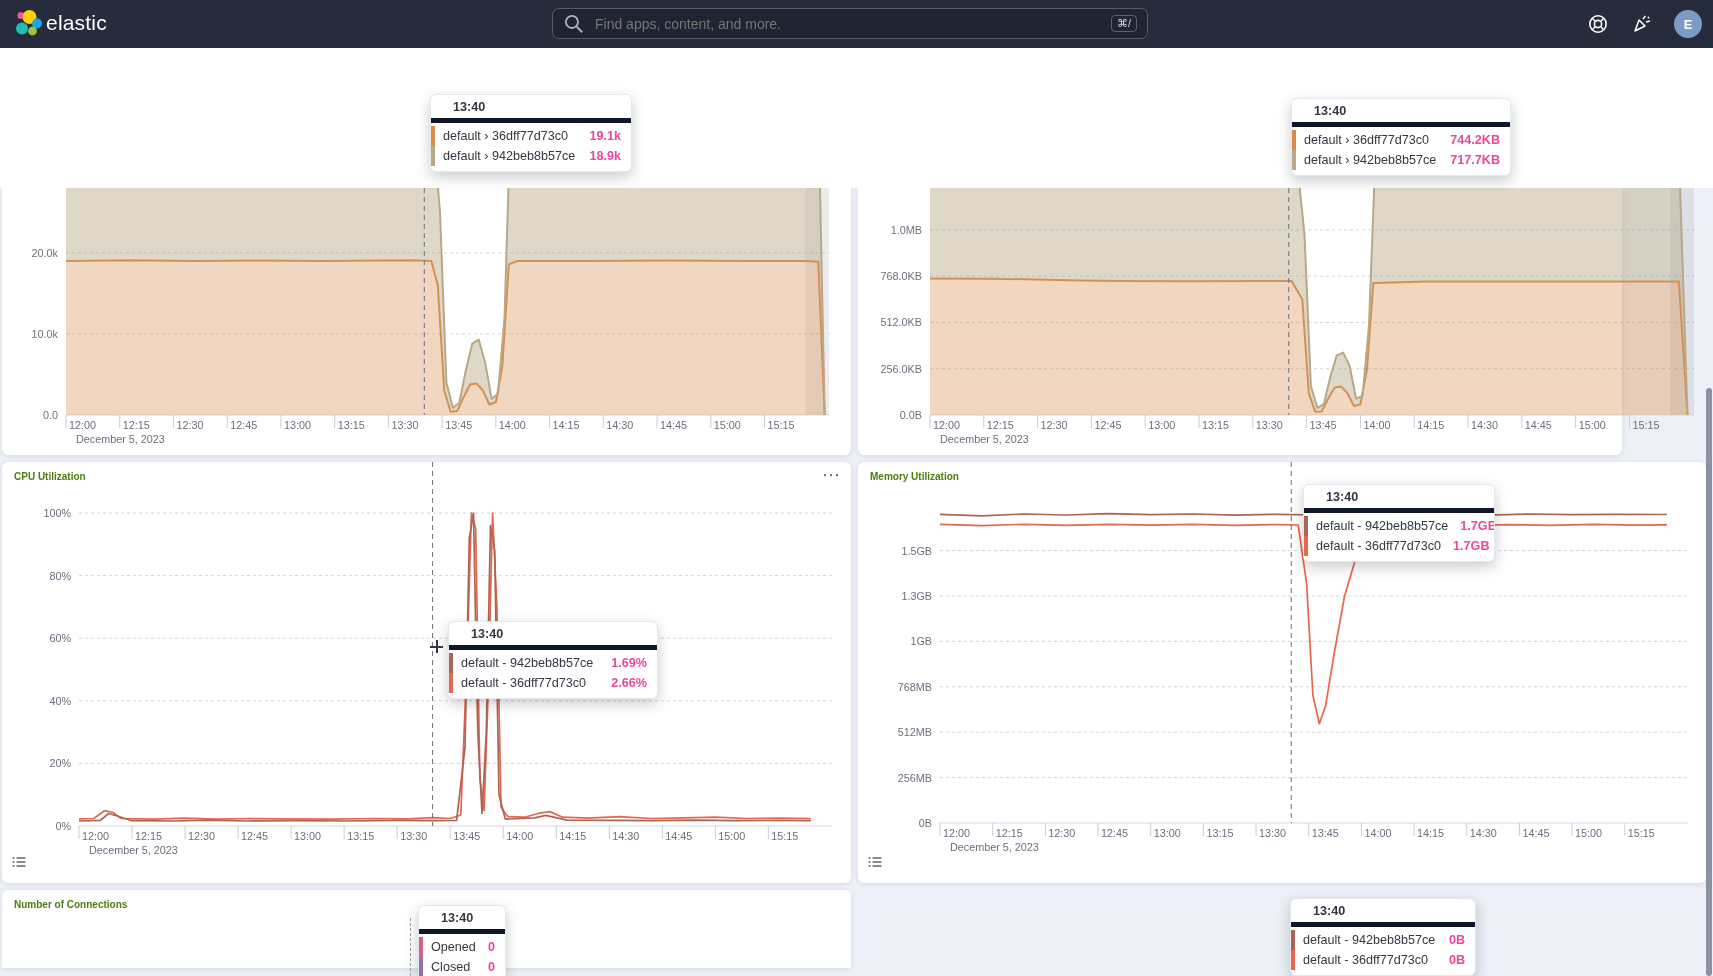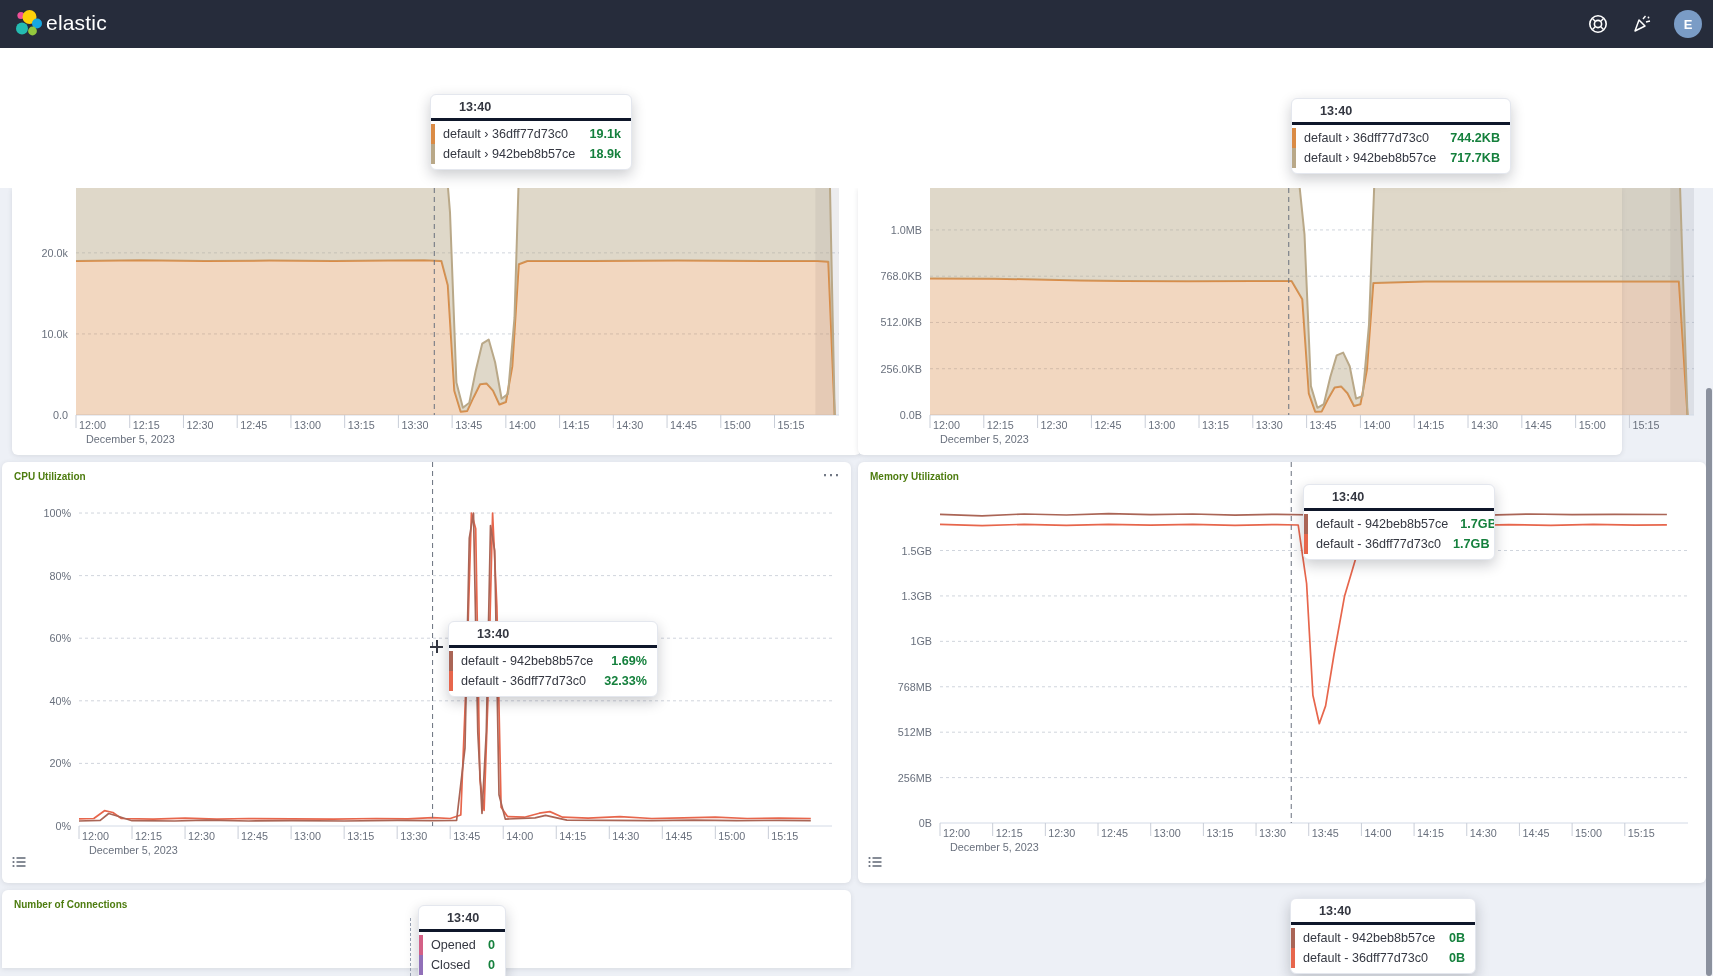--- a/index.html
+++ b/index.html
@@ -50,40 +50,40 @@
          display:flex;align-items:center;padding:0 8px;font-size:12.3px;gap:4px;box-sizing:border-box;}
   #fpill .not{color:#bd271e;font-weight:700;}
   #fpill .field-name{color:#343741;font-weight:600;}
   #fpill .op{color:#00756b;}
   #fpill .val{color:#00756b;background:#edf0f6;border-radius:3px;padding:0 3px;white-space:nowrap;}
   #fpill .sep{color:#00756b;}
   #fpill .x{color:#69707d;font-size:15px;margin-left:6px;cursor:pointer;}
   
   #dash{left:0;top:188px;width:1713px;height:788px;background:#edf0f6;overflow:hidden;}
   .panel{position:absolute;background:#fff;box-shadow:0 1px 5px rgba(52,55,65,.12);}
-  #p1{left:2px;top:0;width:849px;height:267px;border-radius:0 0 6px 6px;margin-left:10px;}
+  #p1{left:2px;top:0;width:849px;height:267px;border-radius:0 0 6px 6px;}
   #p2{left:858px;top:0;width:764px;height:267px;border-radius:0 0 6px 6px;}
   #p3{left:2px;top:274px;width:849px;height:421px;border-radius:6px;}
   #p4{left:858px;top:274px;width:848px;height:421px;border-radius:6px;}
   #p5{left:2px;top:702px;width:849px;height:78px;border-radius:6px 6px 0 0;}
   #p6{left:858px;top:702px;width:848px;height:86px;border-radius:6px 6px 0 0;}
   .ptitle{position:absolute;left:12px;top:9px;font-size:10px;font-weight:700;color:#4d7c0f;}
   .popts{position:absolute;right:10px;top:2px;color:#69707d;font-size:18px;letter-spacing:1px;cursor:pointer;}
   .legend-ic{position:absolute;left:9px;bottom:9px;cursor:pointer;}
   svg.chart{position:absolute;left:0;top:0;}
   svg .axt{font-family:"Liberation Sans","DejaVu Sans",sans-serif;font-size:10.8px;fill:#69707d;}
   .vdash{position:absolute;width:0;border-left:1px dashed #98a2b3;}
   
   .tt{position:absolute;background:#fff;border:1px solid #e4e7ee;border-radius:6px;overflow:hidden;
       box-shadow:0 5px 14px rgba(20,24,35,.22);font-size:12.6px;z-index:30;}
-  .tt .tth{padding:5px 28px 4px;font-weight:700;color:#343741;border-bottom:3px solid #0f172a;}
+  .tt .tth{padding:5px 22px 4px;font-weight:700;color:#343741;border-bottom:5px solid #0f172a;}
   .tt .ttr{display:flex;align-items:center;height:20px;}
   .tt .mark{width:4px;align-self:stretch;flex:0 0 4px;}
   .tt .nm{margin-left:8px;color:#343741;white-space:nowrap;}
-  .tt .vl{margin-left:auto;padding-left:12px;padding-right:10px;font-weight:600;color:#15803d;white-space:nowrap;}
+  .tt .vl{margin-left:auto;padding-left:12px;padding-right:10px;font-weight:600;color:#ec4899;white-space:nowrap;}
   .tt .ttrs{padding:3px 0 5px;}
   #cross-plus{left:430px;top:640px;width:13px;height:13px;z-index:31;}
   #cross-plus:before,#cross-plus:after{content:"";position:absolute;background:#343741;}
   #cross-plus:before{left:6px;top:0;width:1.5px;height:13px;}
   #cross-plus:after{top:6px;left:0;height:1.5px;width:13px;}
   
   #sbthumb{left:1706px;top:388px;width:6px;height:588px;border-radius:3px;background:#8b919e;}
 </style>
 </head>
 <body>
@@ -91,20 +91,28 @@
 <div id="hdr" class="abs">
   <div id="brand" class="abs">
     <svg width="28" height="28" viewBox="0 0 28 28">
       <circle cx="7" cy="6.5" r="3.6" fill="#EF5098"></circle>
       <circle cx="15.5" cy="8" r="7" fill="#FED10A"></circle>
       <circle cx="23" cy="14.5" r="5" fill="#17A8E0"></circle>
       <circle cx="8" cy="19.5" r="6" fill="#24BBB1"></circle>
       <circle cx="18.5" cy="22" r="4.4" fill="#93C83E"></circle>
     </svg>
     <span>elastic</span>
+  </div>
+  <div id="hsearch" class="abs">
+    <svg class="hicon" width="16" height="16" viewBox="0 0 16 16">
+      <circle cx="6.5" cy="6.5" r="4.4" fill="none" stroke="#aeb5c2" stroke-width="1.3"></circle>
+      <line x1="10" y1="10" x2="14" y2="14" stroke="#aeb5c2" stroke-width="1.3"></line>
+    </svg>
+    <input placeholder="Find apps, content, and more." style="">
+    <span class="kbd">⌘/</span>
   </div>
   <div class="abs" style="left:1587px;top:13px;">
     <svg width="22" height="22" viewBox="0 0 22 22">
       <circle cx="11" cy="11" r="8.2" fill="none" stroke="#fff" stroke-width="1.6"></circle>
       <circle cx="11" cy="11" r="3.6" fill="none" stroke="#fff" stroke-width="1.6"></circle>
       <line x1="5.5" y1="5.5" x2="8.4" y2="8.4" stroke="#fff" stroke-width="1.4"></line>
       <line x1="16.5" y1="5.5" x2="13.6" y2="8.4" stroke="#fff" stroke-width="1.4"></line>
       <line x1="5.5" y1="16.5" x2="8.4" y2="13.6" stroke="#fff" stroke-width="1.4"></line>
       <line x1="16.5" y1="16.5" x2="13.6" y2="13.6" stroke="#fff" stroke-width="1.4"></line>
     </svg>
@@ -472,21 +480,21 @@
   <div class="tth">13:40</div>
   <div class="ttrs">
     <div class="ttr">
         <div class="mark" style="background: rgb(170, 101, 86);"></div>
         <span class="nm">default - 942beb8b57ce</span>
         <span class="vl">1.69%</span>
       </div>
     <div class="ttr">
         <div class="mark" style="background: rgb(231, 102, 76);"></div>
         <span class="nm">default - 36dff77d73c0</span>
-        <span class="vl">32.33%</span>
+        <span class="vl">2.66%</span>
       </div>
   </div>
 </div>
 <div id="cross-plus" class="abs"></div>
 <div class="tt" style="left:1303px;top:484px;width:190px;">
   <div class="tth">13:40</div>
   <div class="ttrs">
     <div class="ttr">
         <div class="mark" style="background: rgb(170, 101, 86);"></div>
         <span class="nm">default - 942beb8b57ce</span>

